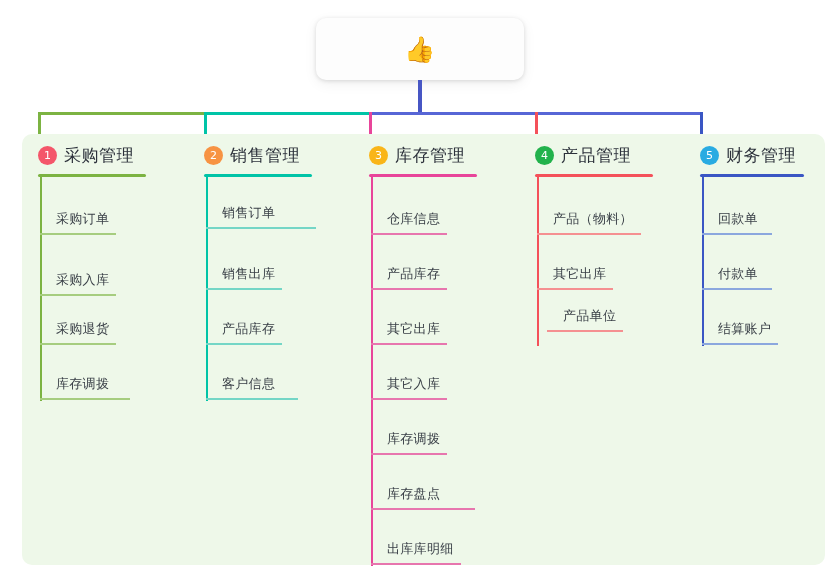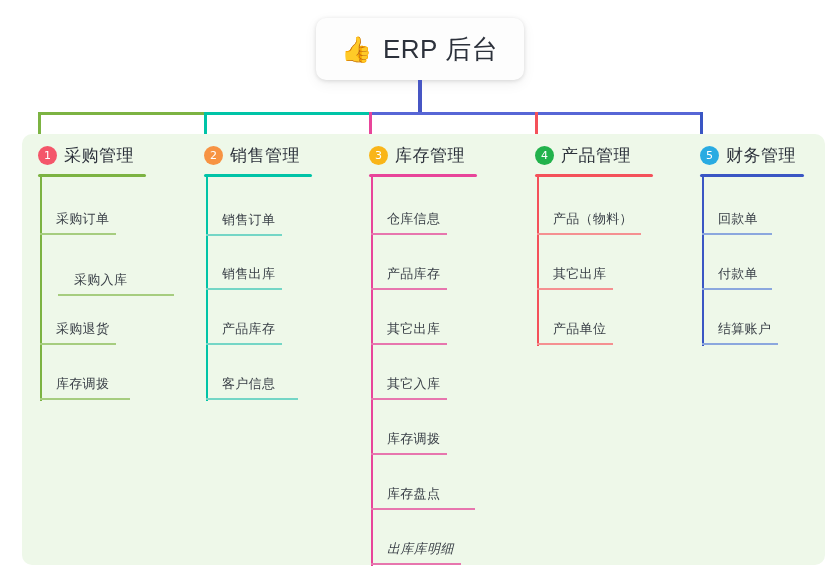--- a/index.html
+++ b/index.html
@@ -57,21 +57,20 @@
   }
   .leaf-rule{position:absolute;left:0;bottom:0;height:2px;}
 </style>
 </head>
 <body>
 
 <div id="stage">
 
   <div class="root-node">
     <span class="root-emoji">👍</span>
-    <span class="root-title">ERP 后台</span>
   </div>
 
   <div id="connectors">
       <div class="conn" style="left: 418px; top: 80px; width: 4px; height: 35px; background: rgb(71, 86, 196);"></div>
       <div class="conn" style="left: 38px; top: 112px; width: 168px; height: 3px; background: rgb(124, 179, 66);"></div>
       <div class="conn" style="left: 204px; top: 112px; width: 167px; height: 3px; background: rgb(0, 196, 167);"></div>
       <div class="conn" style="left: 369px; top: 112px; width: 333px; height: 3px; background: rgb(87, 102, 214);"></div>
       <div class="conn" style="left: 38px; top: 112px; width: 3px; height: 30px; background: rgb(124, 179, 66);"></div>
       <div class="conn" style="left: 204px; top: 112px; width: 3px; height: 30px; background: rgb(0, 196, 167);"></div>
       <div class="conn" style="left: 369px; top: 112px; width: 3px; height: 30px; background: rgb(232, 69, 154);"></div>
@@ -85,41 +84,41 @@
           <div class="col-head">
             <span class="badge" style="background: rgb(244, 86, 106);">1</span>
             <span class="col-title">采购管理</span>
           </div>
           <div class="col-rule" style="top: 40px; width: 108px; background: rgb(124, 179, 66);"></div>
           <div class="spine" style="left: 2px; top: 43px; height: 224px; background: rgb(124, 179, 66);"></div>
           <div class="leaf" style="left: 2px; top: 46px; height: 55px; width: 76px;">
             <span class="leaf-text">采购订单</span>
             <div class="leaf-rule" style="width: 100%; background: rgb(166, 205, 127);"></div>
           </div>
-          <div class="leaf" style="left: 20px; top: 101px; height: 61px; width: 76px; padding-left: 40px;">
+          <div class="leaf" style="left: 2px; top: 101px; height: 61px; width: 76px;">
             <span class="leaf-text">采购入库</span>
             <div class="leaf-rule" style="width: 100%; background: rgb(166, 205, 127);"></div>
           </div>
           <div class="leaf" style="left: 2px; top: 156px; height: 55px; width: 76px;">
             <span class="leaf-text">采购退货</span>
             <div class="leaf-rule" style="width: 100%; background: rgb(166, 205, 127);"></div>
           </div>
           <div class="leaf" style="left: 2px; top: 211px; height: 55px; width: 90px;">
             <span class="leaf-text">库存调拨</span>
             <div class="leaf-rule" style="width: 100%; background: rgb(166, 205, 127);"></div>
           </div>
         </div>
         <div class="col" style="left: 182px; width: 138px;">
           <div class="col-head">
             <span class="badge" style="background: rgb(247, 147, 67);">2</span>
             <span class="col-title">销售管理</span>
           </div>
           <div class="col-rule" style="top: 40px; width: 108px; background: rgb(0, 196, 167);"></div>
           <div class="spine" style="left: 2px; top: 43px; height: 224px; background: rgb(0, 196, 167);"></div>
-          <div class="leaf" style="left: 2px; top: 47px; height: 55px; width: 76px;">
+          <div class="leaf" style="left: 2px; top: 40px; height: 55px; width: 76px; padding-left: 34px;">
             <span class="leaf-text">销售订单</span>
             <div class="leaf-rule" style="width: 100%; background: rgb(116, 214, 198);"></div>
           </div>
           <div class="leaf" style="left: 2px; top: 101px; height: 55px; width: 76px;">
             <span class="leaf-text">销售出库</span>
             <div class="leaf-rule" style="width: 100%; background: rgb(116, 214, 198);"></div>
           </div>
           <div class="leaf" style="left: 2px; top: 156px; height: 55px; width: 76px;">
             <span class="leaf-text">产品库存</span>
             <div class="leaf-rule" style="width: 100%; background: rgb(116, 214, 198);"></div>
@@ -153,41 +152,41 @@
             <div class="leaf-rule" style="width: 100%; background: rgb(231, 118, 174);"></div>
           </div>
           <div class="leaf" style="left: 2px; top: 266px; height: 55px; width: 76px;">
             <span class="leaf-text">库存调拨</span>
             <div class="leaf-rule" style="width: 100%; background: rgb(231, 118, 174);"></div>
           </div>
           <div class="leaf" style="left: 2px; top: 321px; height: 55px; width: 76px; padding-left: 28px;">
             <span class="leaf-text">库存盘点</span>
             <div class="leaf-rule" style="width: 100%; background: rgb(231, 118, 174);"></div>
           </div>
-          <div class="leaf" style="left: 2px; top: 376px; height: 55px; width: 90px; font-style: italic;">
+          <div class="leaf" style="left: 2px; top: 376px; height: 55px; width: 90px;">
             <span class="leaf-text">出库库明细</span>
             <div class="leaf-rule" style="width: 100%; background: rgb(231, 118, 174);"></div>
           </div>
         </div>
         <div class="col" style="left: 513px; width: 148px;">
           <div class="col-head">
             <span class="badge" style="background: rgb(34, 178, 76);">4</span>
             <span class="col-title">产品管理</span>
           </div>
           <div class="col-rule" style="top: 40px; width: 118px; background: rgb(244, 81, 90);"></div>
           <div class="spine" style="left: 2px; top: 43px; height: 169px; background: rgb(244, 81, 90);"></div>
           <div class="leaf" style="left: 2px; top: 46px; height: 55px; width: 104px; text-align: center;">
             <span class="leaf-text">产品（物料）</span>
             <div class="leaf-rule" style="width: 100%; background: rgb(245, 144, 145);"></div>
           </div>
           <div class="leaf" style="left: 2px; top: 101px; height: 55px; width: 76px;">
             <span class="leaf-text">其它出库</span>
             <div class="leaf-rule" style="width: 100%; background: rgb(245, 144, 145);"></div>
           </div>
-          <div class="leaf" style="left: 2px; top: 156px; height: 55px; width: 76px;">
+          <div class="leaf" style="left: 12px; top: 156px; height: 42px; width: 76px;">
             <span class="leaf-text">产品单位</span>
             <div class="leaf-rule" style="width: 100%; background: rgb(245, 144, 145);"></div>
           </div>
         </div>
         <div class="col" style="left: 678px; width: 134px;">
           <div class="col-head">
             <span class="badge" style="background: rgb(41, 171, 226);">5</span>
             <span class="col-title">财务管理</span>
           </div>
           <div class="col-rule" style="top: 40px; width: 104px; background: rgb(58, 86, 196);"></div>

